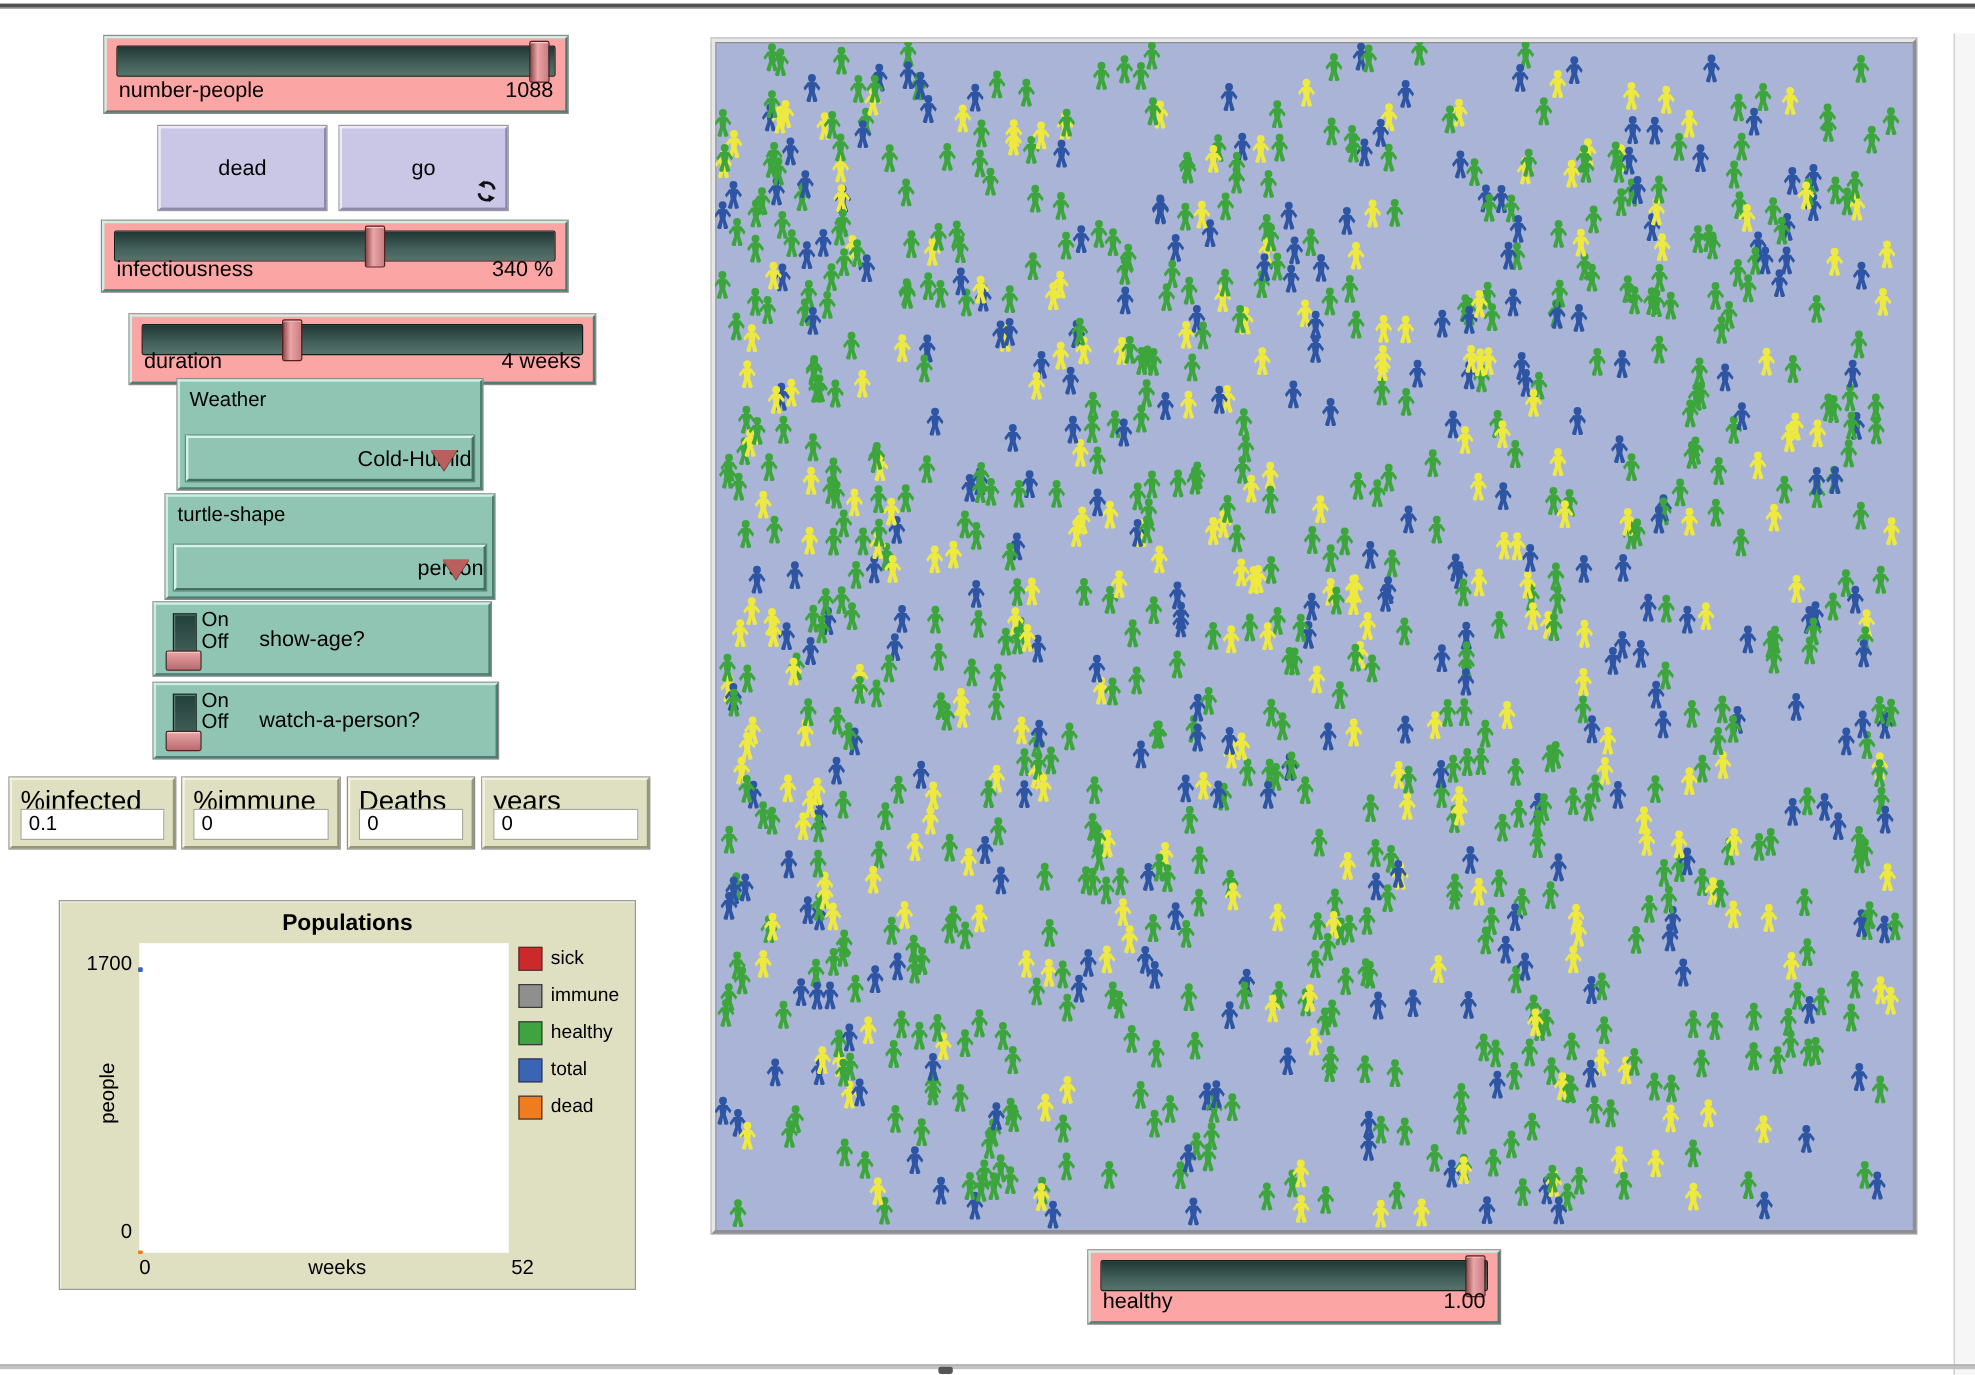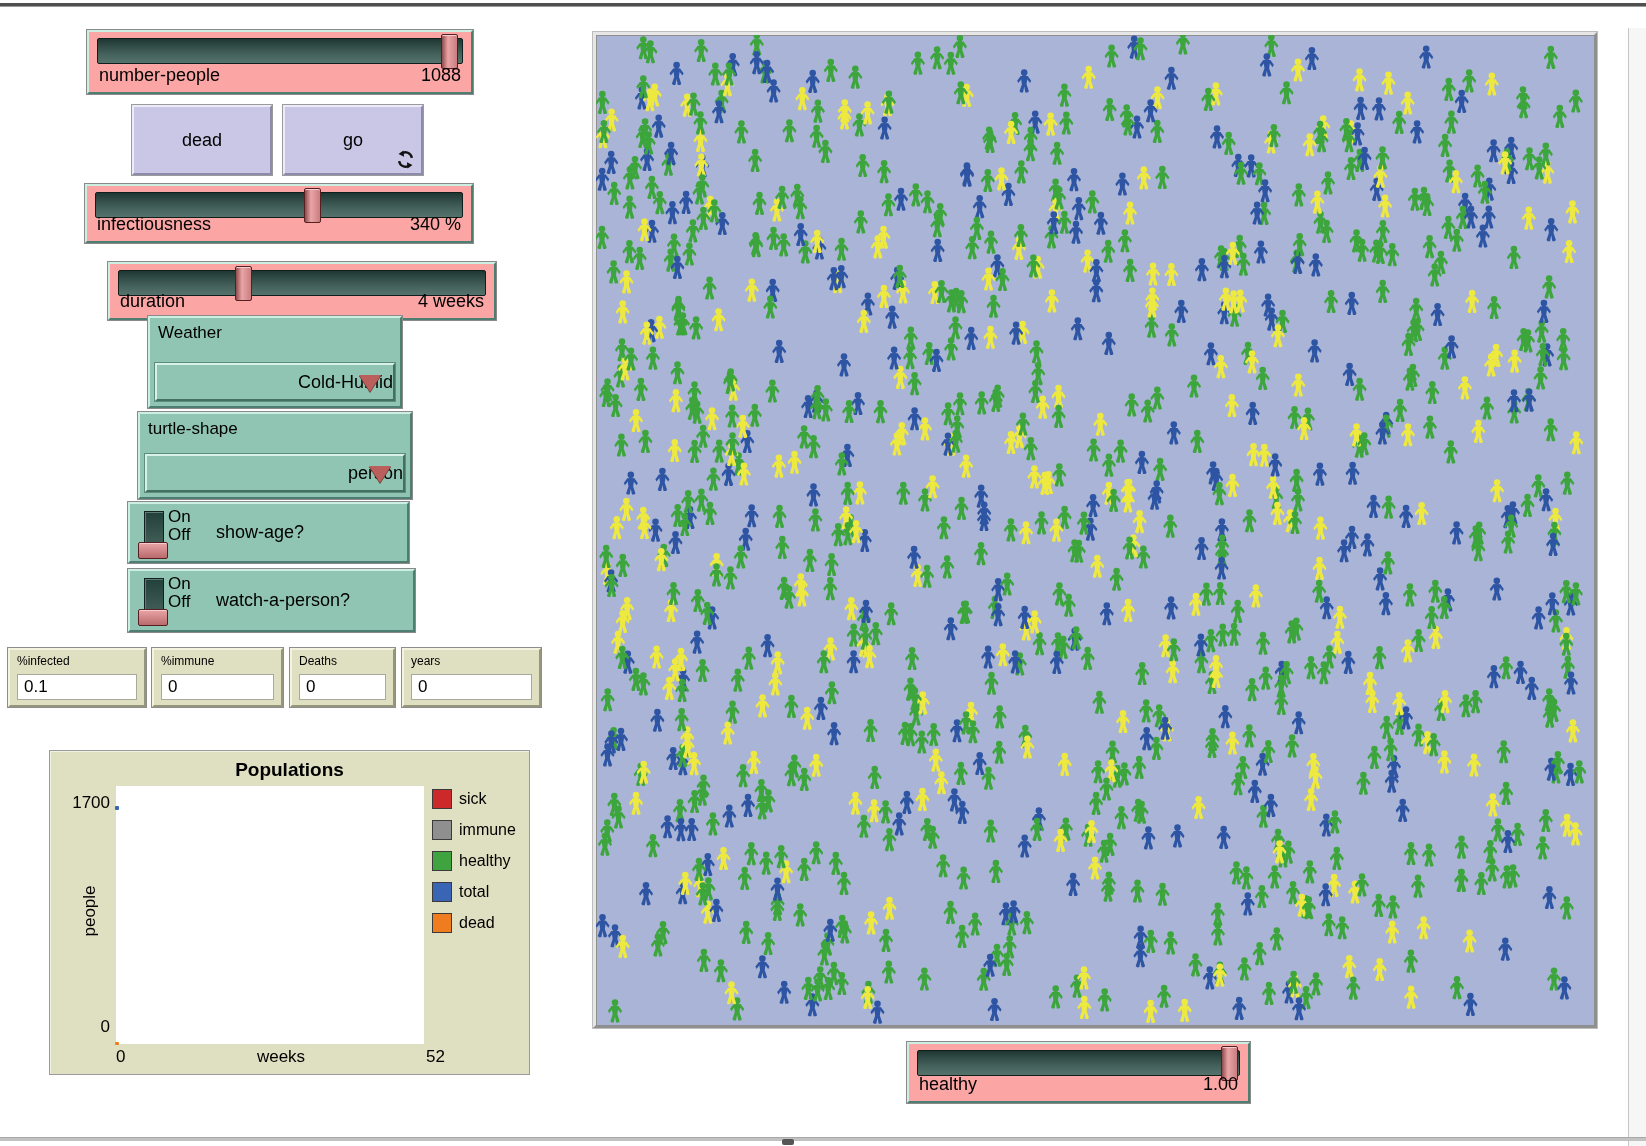--- a/index.html
+++ b/index.html
@@ -102,21 +102,21 @@
   .nl-switch-label{position:absolute;left:86px;top:0;height:100%;display:flex;align-items:center;font-size:18px;}
 
   
   .nl-monitor{
     background:#dfdfc1;
     border-top:2px solid #f3f3e0;border-left:2px solid #f3f3e0;
     border-bottom:2px solid #96967a;border-right:2px solid #96967a;
     box-shadow:0 0 0 1px #8d8d8d;
     box-sizing:border-box;
   }
-  .nl-monitor-label{position:absolute;left:7px;top:4px;font-size:12px;}
+  .nl-monitor-label{position:absolute;left:7px;top:4px;font-size:23px;}
   .nl-monitor-value{
     position:absolute;left:7px;right:7px;bottom:5px;height:26px;
     background:#ffffff;border:1px solid #a9a99a;
     font-size:17px;display:flex;align-items:center;padding-left:6px;box-sizing:border-box;
   }
 
   
   .nl-plot{
     background:#dfdfc1;
     border:1px solid #9b9b9b;

